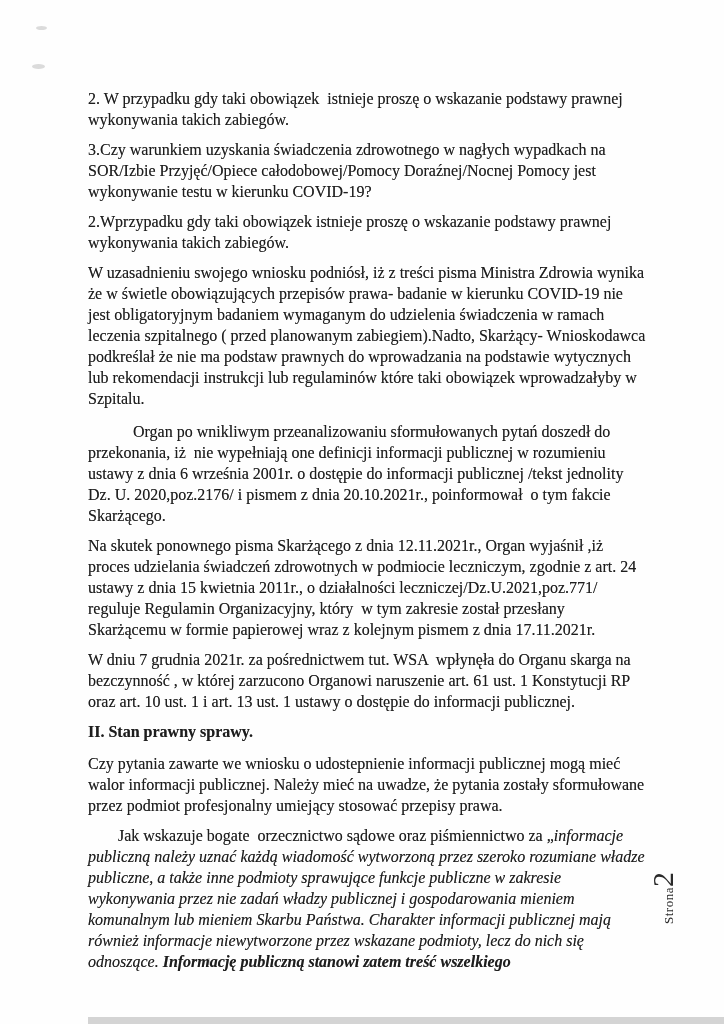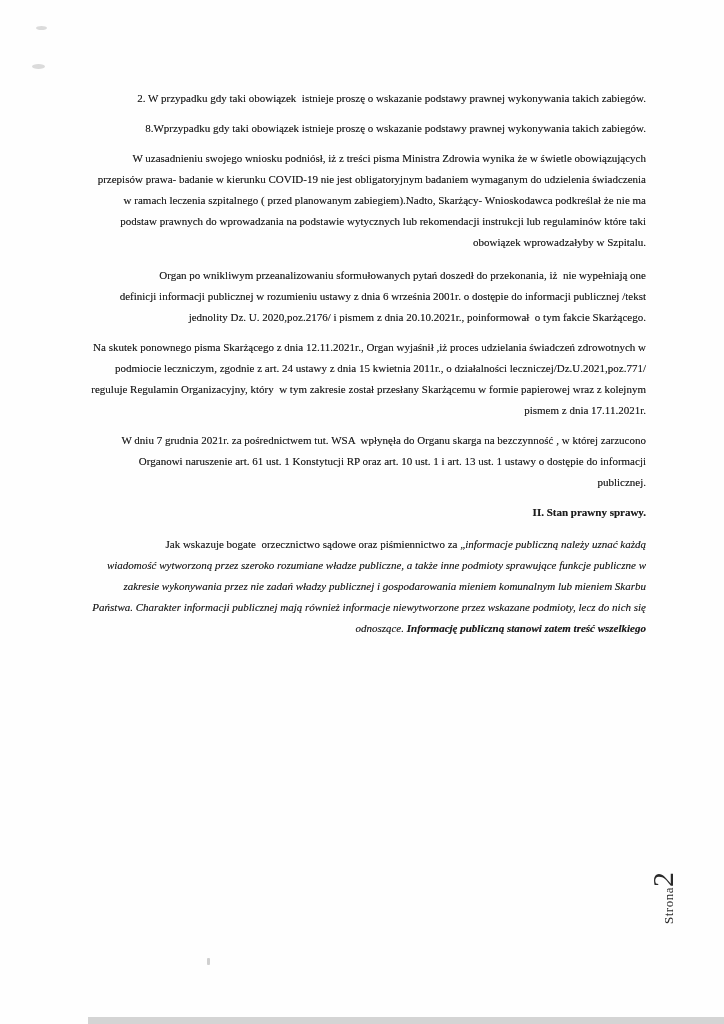--- a/index.html
+++ b/index.html
@@ -17,23 +17,23 @@
     color: #1e1e1e;
   }
   .doc-body {
     position: absolute;
     left: 88px;
     top: 88px;
     width: 558px;
   }
   .doc-body p {
     margin: 0 0 9px 0;
-    font-size: 11px;
+    font-size: 16px;
     line-height: 21px;
-    text-align: right;
+    text-align: left;
     white-space: pre-wrap;
     text-shadow: 0 0 0.5px rgba(30,30,30,0.55);
   }
   .doc-body p.indent-sm { text-indent: 30px; }
   .doc-body p.indent-lg { text-indent: 45px; margin-top: 12px; }
   .doc-body p.heading   { font-weight: bold; margin-top: 2px; margin-bottom: 11px; }
   .run-normal { font-style: normal; font-weight: normal; }
   .run-bold   { font-weight: bold; }
   .run-italic { font-style: italic; }
   .run-bolditalic { font-style: italic; font-weight: bold; }
@@ -81,26 +81,28 @@
 <body>
 
 <div class="page">
 
   <span class="smudge smudge-1"></span>
   <span class="smudge smudge-2"></span>
   <span class="smudge smudge-3"></span>
 
   <div class="doc-body" id="doc-body">
       <p class=""><span class="run-normal">2. W przypadku gdy taki obowiązek  istnieje proszę o wskazanie podstawy prawnej wykonywania takich zabiegów.</span></p>
-      <p class=""><span class="run-normal">8.Wprzypadku gdy taki obowiązek istnieje proszę o wskazanie podstawy prawnej wykonywania takich zabiegów.</span></p>
+      <p class=""><span class="run-normal">3.Czy warunkiem uzyskania świadczenia zdrowotnego w nagłych wypadkach na SOR/Izbie Przyjęć/Opiece całodobowej/Pomocy Doraźnej/Nocnej Pomocy jest wykonywanie testu w kierunku COVID-19?</span></p>
+      <p class=""><span class="run-normal">2.Wprzypadku gdy taki obowiązek istnieje proszę o wskazanie podstawy prawnej wykonywania takich zabiegów.</span></p>
       <p class=""><span class="run-normal">W uzasadnieniu swojego wniosku podniósł, iż z treści pisma Ministra Zdrowia wynika że w świetle obowiązujących przepisów prawa- badanie w kierunku COVID-19 nie jest obligatoryjnym badaniem wymaganym do udzielenia świadczenia w ramach leczenia szpitalnego ( przed planowanym zabiegiem).Nadto, Skarżący- Wnioskodawca podkreślał że nie ma podstaw prawnych do wprowadzania na podstawie wytycznych lub rekomendacji instrukcji lub regulaminów które taki obowiązek wprowadzałyby w Szpitalu.</span></p>
       <p class="indent-lg"><span class="run-normal">Organ po wnikliwym przeanalizowaniu sformułowanych pytań doszedł do przekonania, iż  nie wypełniają one definicji informacji publicznej w rozumieniu ustawy z dnia 6 września 2001r. o dostępie do informacji publicznej /tekst jednolity Dz. U. 2020,poz.2176/ i pismem z dnia 20.10.2021r., poinformował  o tym fakcie Skarżącego.</span></p>
       <p class=""><span class="run-normal">Na skutek ponownego pisma Skarżącego z dnia 12.11.2021r., Organ wyjaśnił ,iż proces udzielania świadczeń zdrowotnych w podmiocie leczniczym, zgodnie z art. 24 ustawy z dnia 15 kwietnia 2011r., o działalności leczniczej/Dz.U.2021,poz.771/ reguluje Regulamin Organizacyjny, który  w tym zakresie został przesłany Skarżącemu w formie papierowej wraz z kolejnym pismem z dnia 17.11.2021r.</span></p>
       <p class=""><span class="run-normal">W dniu 7 grudnia 2021r. za pośrednictwem tut. WSA  wpłynęła do Organu skarga na bezczynność , w której zarzucono Organowi naruszenie art. 61 ust. 1 Konstytucji RP oraz art. 10 ust. 1 i art. 13 ust. 1 ustawy o dostępie do informacji publicznej.</span></p>
       <p class="heading "><span class="run-bold">II. Stan prawny sprawy.</span></p>
+      <p class=""><span class="run-normal">Czy pytania zawarte we wniosku o udostepnienie informacji publicznej mogą mieć walor informacji publicznej. Należy mieć na uwadze, że pytania zostały sformułowane przez podmiot profesjonalny umiejący stosować przepisy prawa.</span></p>
       <p class="indent-sm"><span class="run-normal">Jak wskazuje bogate  orzecznictwo sądowe oraz piśmiennictwo za „</span><span class="run-italic">informacje publiczną należy uznać każdą wiadomość wytworzoną przez szeroko rozumiane władze publiczne, a także inne podmioty sprawujące funkcje publiczne w zakresie wykonywania przez nie zadań władzy publicznej i gospodarowania mieniem komunalnym lub mieniem Skarbu Państwa. Charakter informacji publicznej mają również informacje niewytworzone przez wskazane podmioty, lecz do nich się odnoszące. </span><span class="run-bolditalic">Informację publiczną stanowi zatem treść wszelkiego</span></p>
     </div>
 
   <div class="page-label">
     <span class="label-text">Strona</span>
       <span class="label-number">2</span>
   </div>
 
   <div class="scanner-edge-bar"></div>
 

